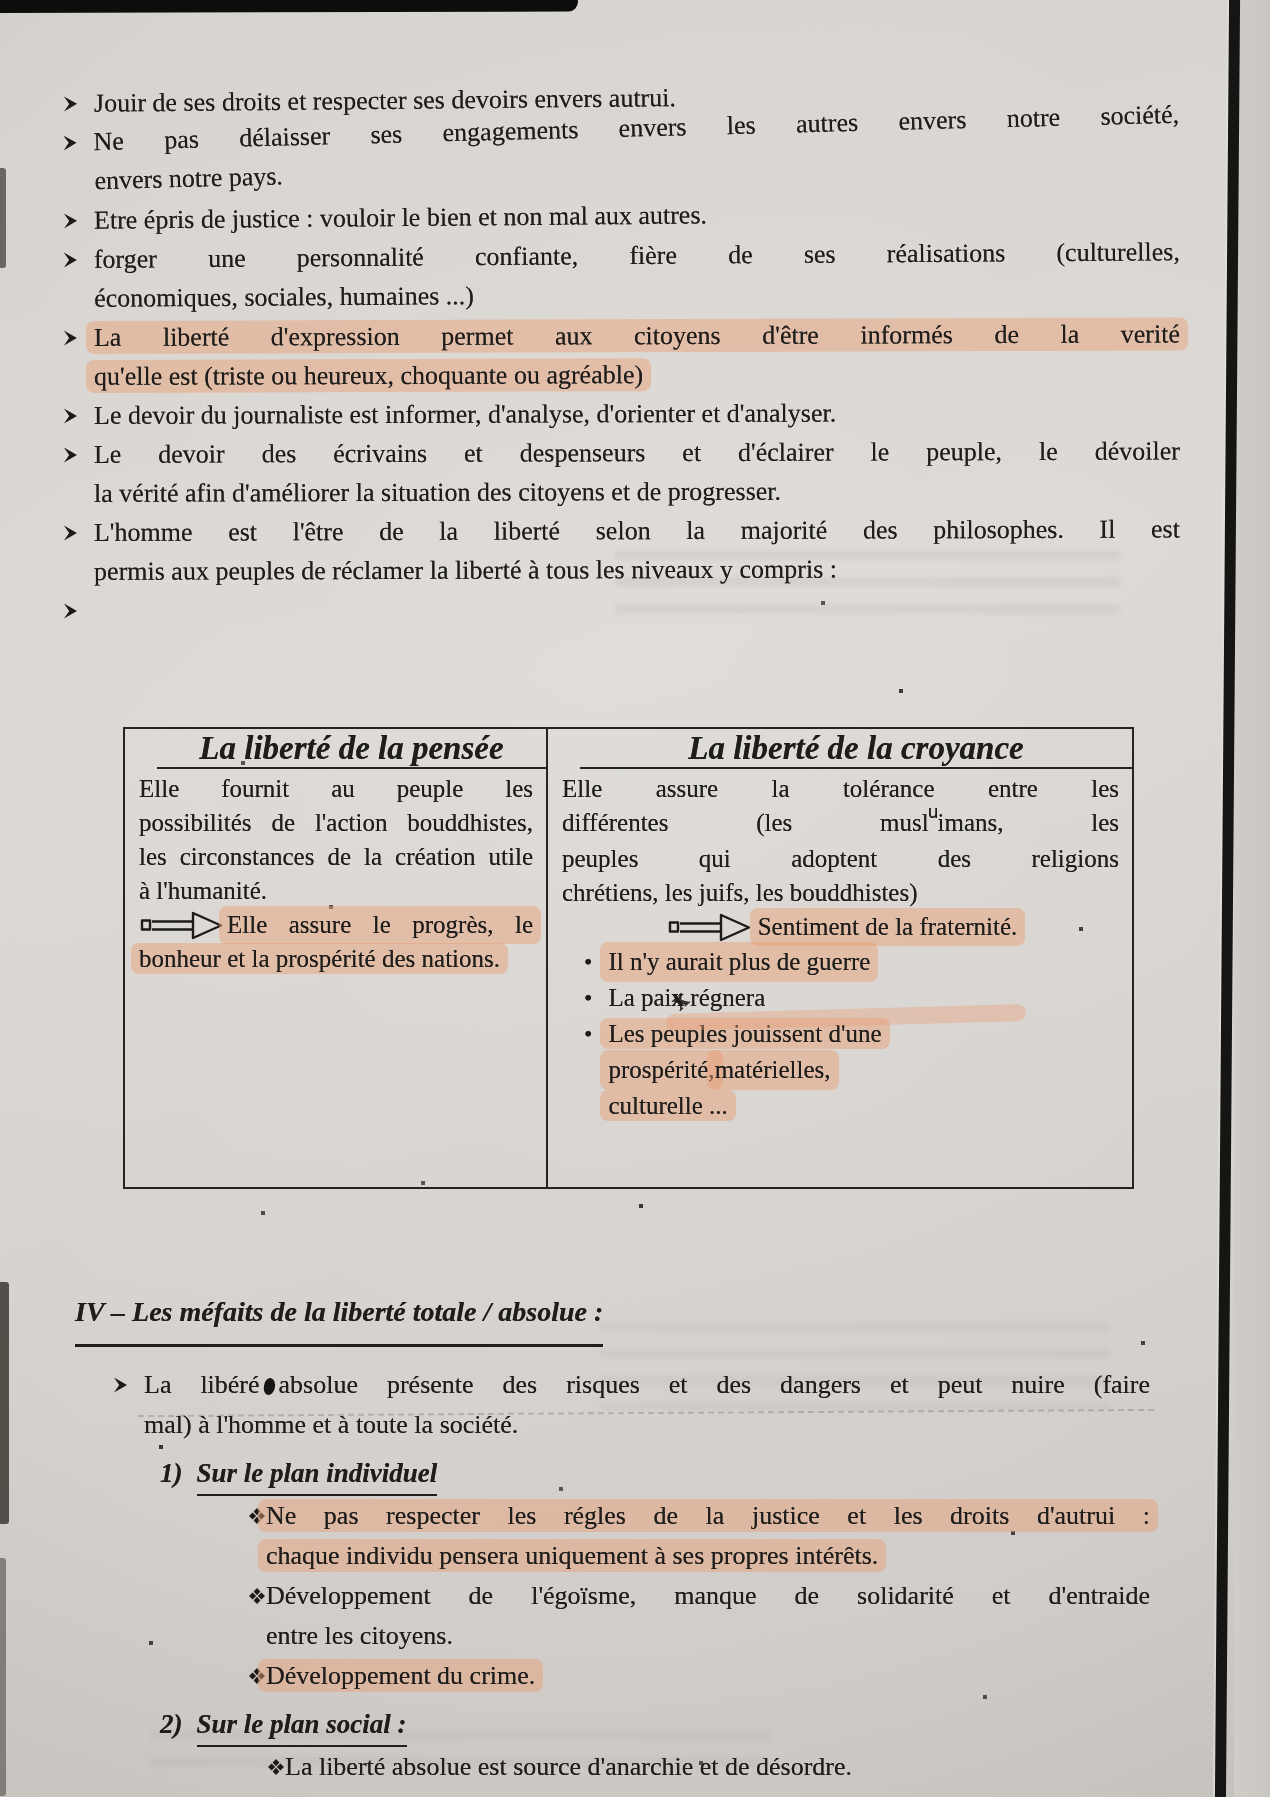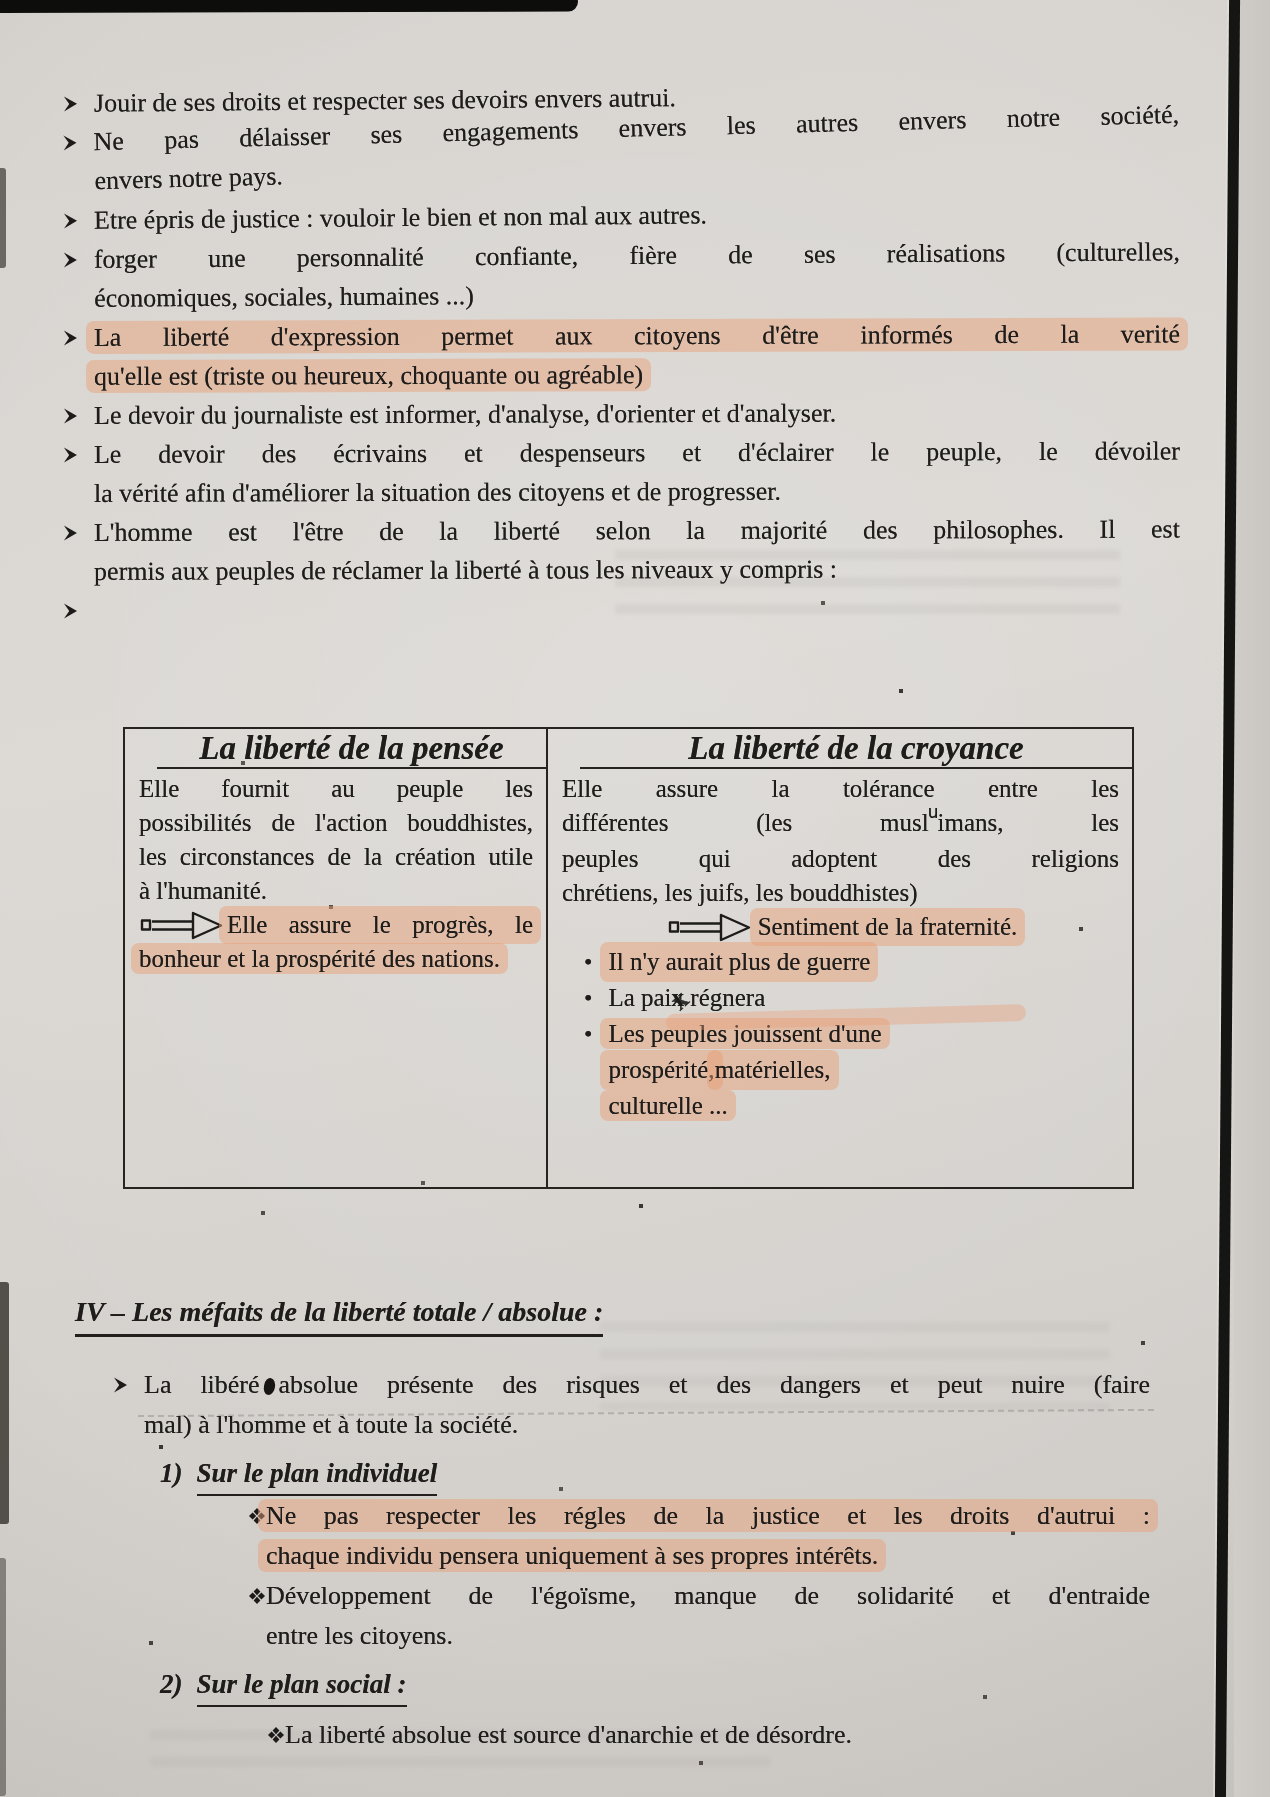--- a/index.html
+++ b/index.html
@@ -76,29 +76,29 @@
   .dot{font-size:24px;line-height:36px;}
   .spread{display:flex;justify-content:flex-start;}
   .ins-u{display:inline-block;transform:translateY(-13px);font-size:17px;margin:0 -1px;
     font-family:"DejaVu Sans",sans-serif;}
   .xwrap{position:relative;display:inline-block;font-weight:600;}
   .x2{position:absolute;left:1px;top:2px;transform:rotate(-42deg) scale(1.12);opacity:.9;}
 
   
   .sec4{position:absolute;left:75px;top:1292px;width:1075px;font-size:26px;}
   .sec-h{font-size:28px;font-weight:bold;font-style:italic;line-height:40px;}
-  .u3{border-bottom:3px solid #221f1c;padding-bottom:7px;}
+  .u3{border-bottom:3px solid #221f1c;padding-bottom:17px;}
   .u2{border-bottom:2.5px solid #221f1c;padding-bottom:1px;}
   .s-intro{display:flex;gap:15px;margin:33px 0 0 37px;}
   .s-intro .msvg{margin-top:10px;}
   .ln40{line-height:40px;}
   .numh{margin:8px 0 0 85px;font-weight:bold;font-style:italic;font-size:27px;line-height:40px;display:flex;gap:14px;}
   .ditem{display:flex;margin-left:173px;}
   .ditem .msvg{margin-top:11px;}
-  .ditem2{margin-left:192px;margin-top:8px;}
+  .ditem2{margin-left:192px;}
   .blob{display:inline-block;width:11px;height:17px;background:#171614;border-radius:46% 54% 50% 50%;
     vertical-align:-2px;margin:0 4px;transform:rotate(12deg);}
 </style>
 </head>
 <body>
 
 <svg width="0" height="0" style="position:absolute">
   <defs>
     <g id="arrowhead">
         <path d="M2 2.5 L15 10 L2 17.5 L7.2 10 Z" fill="#1c1b1a"></path>
@@ -293,20 +293,28 @@
   </div>
   <div class="ditem">
     <svg class="msvg" width="18" height="18">
         <use href="#diamond4"></use>
       </svg>
     <div class="lines">
       <div class="ln40 jl">Développement de l'égoïsme, manque de solidarité et d'entraide</div>
       <div class="ln40">entre les citoyens.</div>
     </div>
   </div>
+  <div class="ditem">
+    <svg class="msvg" width="18" height="18">
+        <use href="#diamond4"></use>
+      </svg>
+    <div class="lines">
+      <div class="ln40"><span class="hl">Développement du crime.</span></div>
+    </div>
+  </div>
 
   <div class="numh">
     <span>2)</span>
     <span class="u2">Sur le plan social :</span>
   </div>
 
   <div class="ditem ditem2">
     <svg class="msvg" width="18" height="18">
         <use href="#diamond4"></use>
       </svg>

